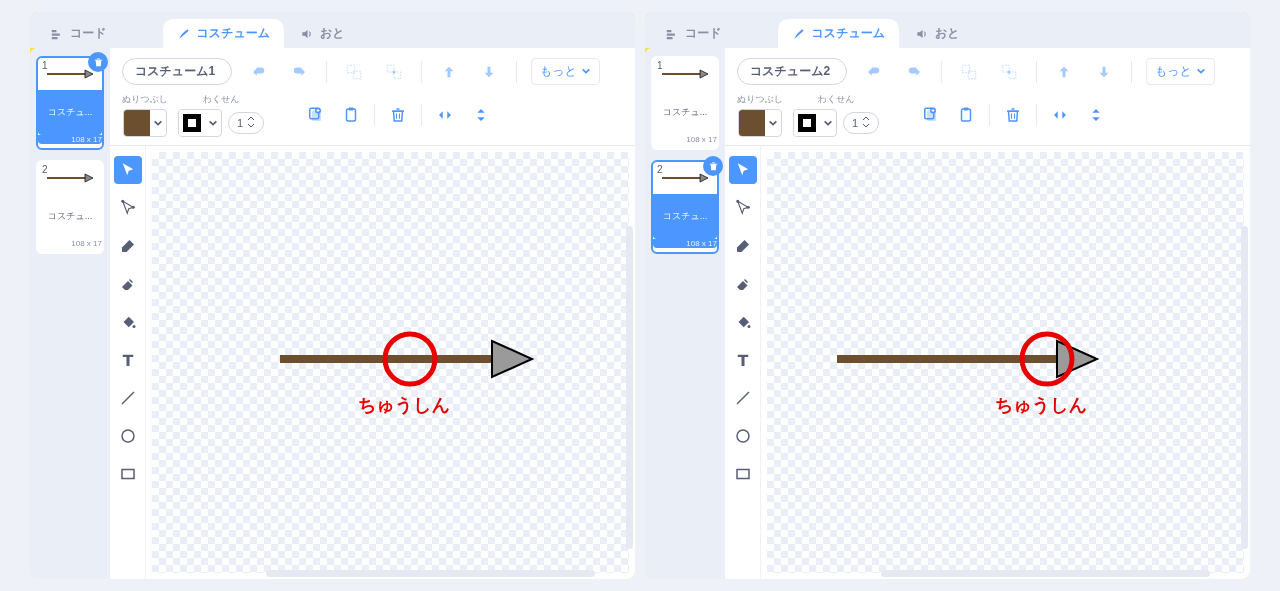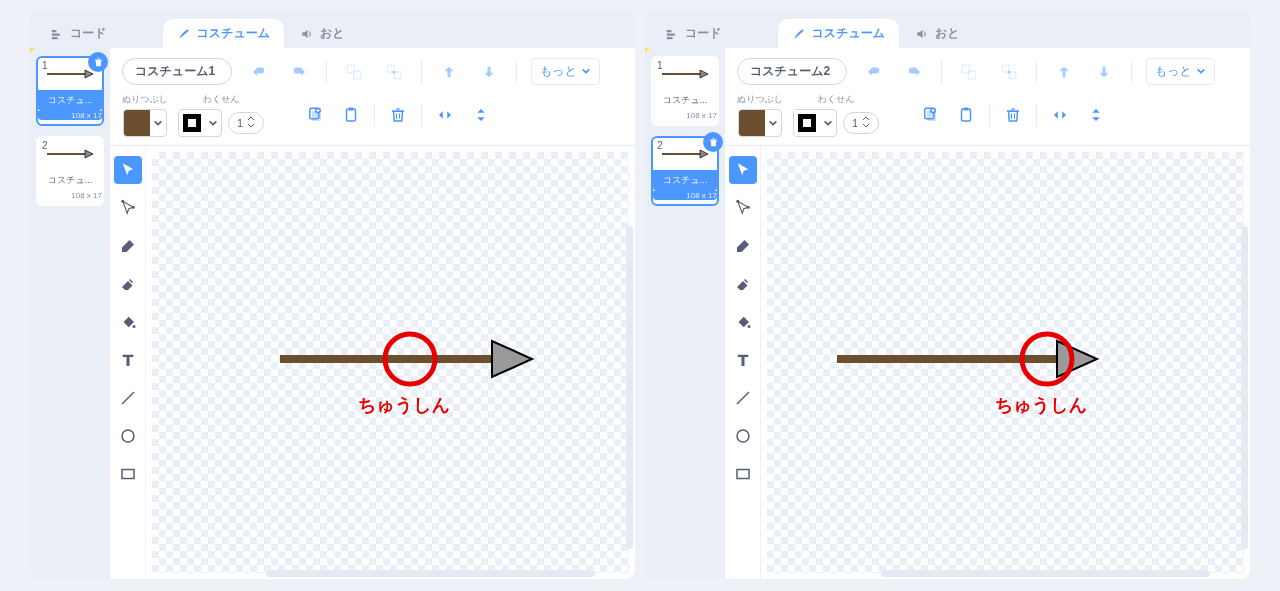--- a/index.html
+++ b/index.html
@@ -90,21 +90,21 @@
     display: flex;
     align-items: center;
     justify-content: center;
   }
   .thumb .tname {
     font-size: 9px;
     color: #575e75;
     white-space: nowrap;
     overflow: hidden;
     text-overflow: ellipsis;
-    padding: 4px 2px;
+    padding: 16px 2px;
   }
   .thumb.selected .tname, .thumb.selected .tsize {
     background: #4c97ff;
     color: #fff;
     border-radius: 0 0 4px 4px;
   }
   .thumb .tsize {
     font-size: 8px;
     color: #8a8fa5;
     text-align: right;

